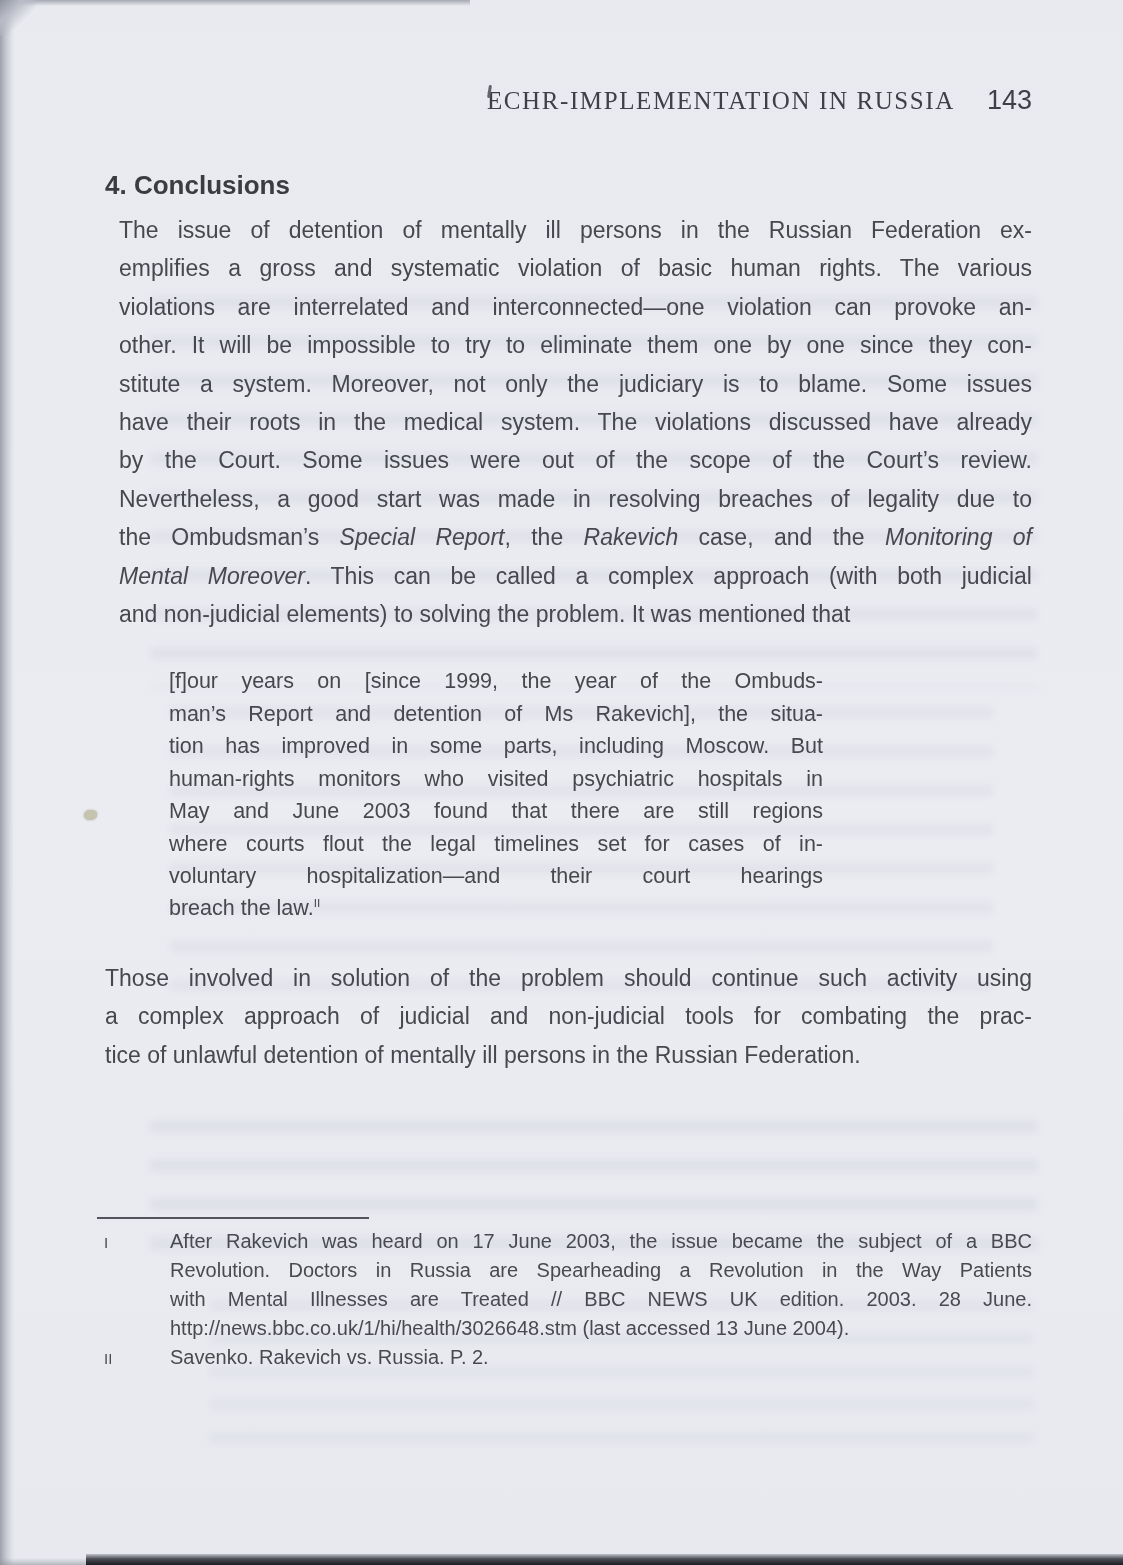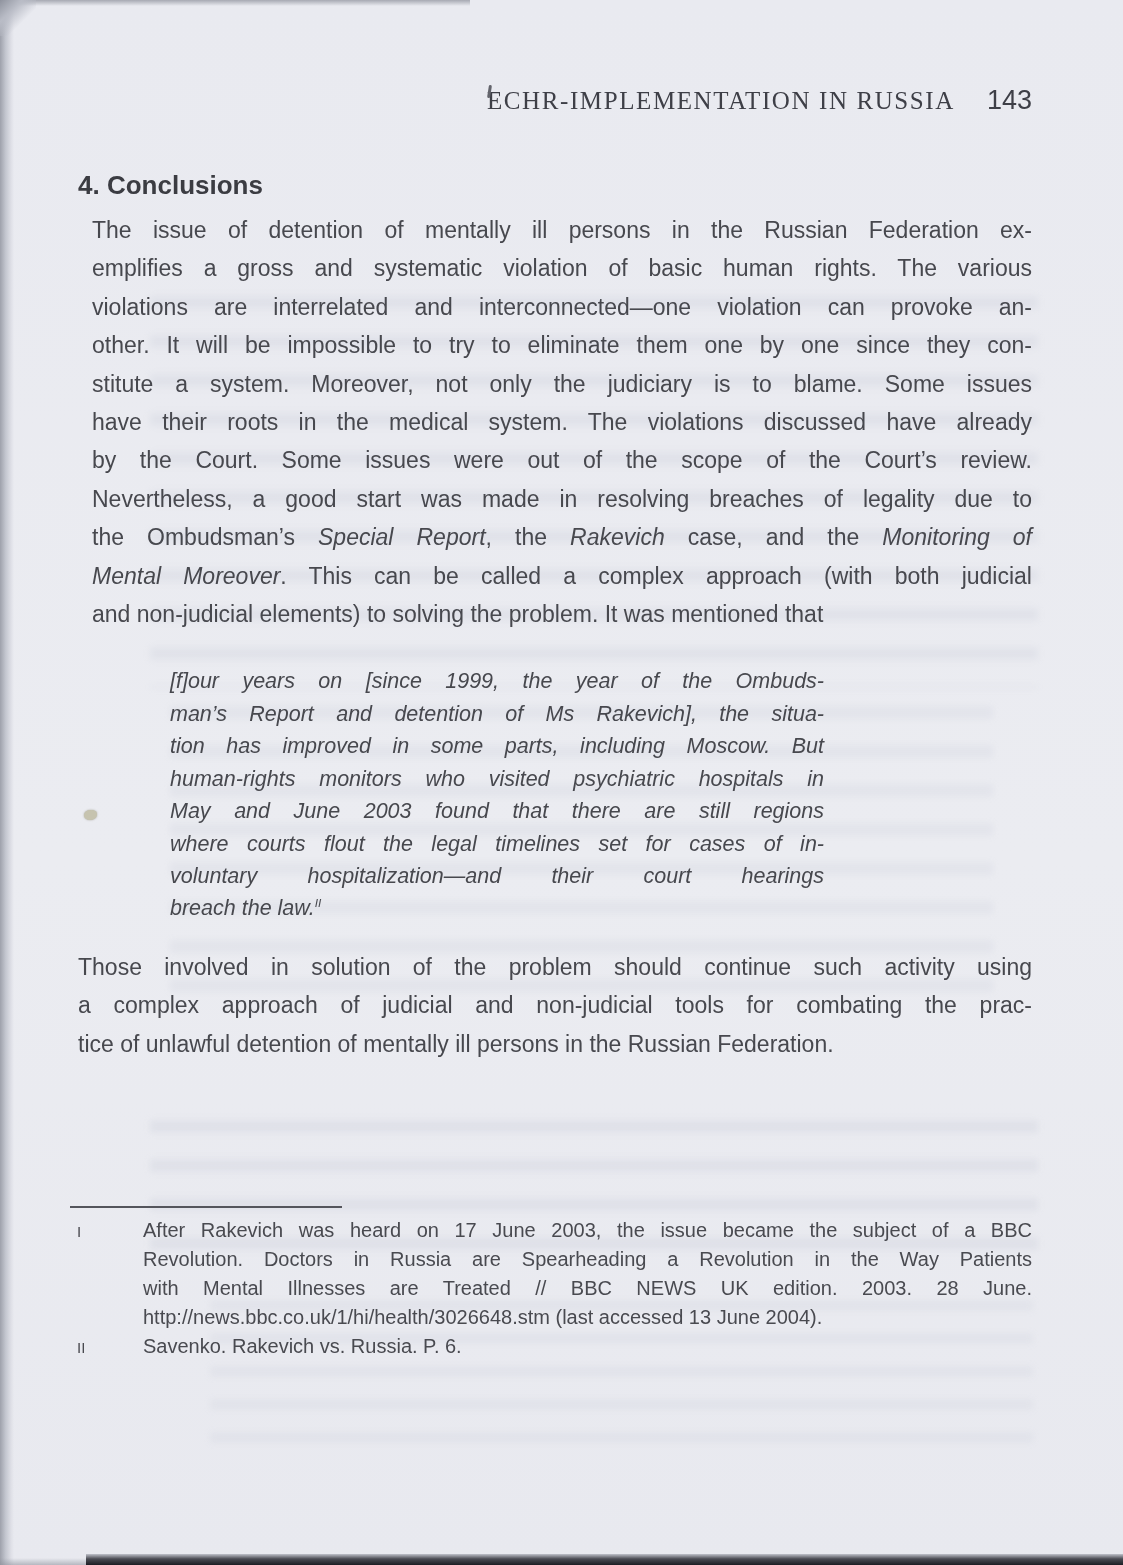--- a/index.html
+++ b/index.html
@@ -33,33 +33,33 @@
   .bleed-3{left:150px;right:85px;top:1120px;height:150px;opacity:.55;}
   .bleed-4{left:210px;right:90px;top:1300px;height:165px;opacity:.4;
     background:repeating-linear-gradient(180deg,
       rgba(187,191,206,.38) 0px, rgba(187,191,206,.38) 11px,
       rgba(234,235,241,0) 11px, rgba(234,235,241,0) 33px);}
   
   .speck{position:absolute;pointer-events:none;}
   .speck-1{left:488px;top:85px;width:3px;height:13px;background:#63646c;border-radius:2px;transform:rotate(9deg);}
   .speck-2{left:84px;top:810px;width:13px;height:10px;background:#c6c3af;border-radius:50% 40% 55% 45%;box-shadow:0 0 2px rgba(150,148,130,.8);}
 
-  .page-content{position:relative;padding:85px 91px 0 78px;}
+  .page-content{position:relative;padding:85px 91px 0 105px;}
 
   .running-header{display:flex;justify-content:flex-end;align-items:baseline;gap:32px;}
   .header-title{font-family:"Liberation Serif", serif;font-size:25px;letter-spacing:1.6px;color:#3e3f47;}
   .page-number{font-size:27px;color:#3e3f47;}
 
   .section-heading{font-size:26px;font-weight:bold;color:#3b3c42;margin:54px 0 0 0;}
 
   .body-text{font-size:23px;line-height:38.4px;}
   .para-1{margin-top:10px;margin-left:14px;}
-  .para-2{margin-top:23px;}
+  .para-2{margin-top:34px;}
 
-  .quote{font-size:21.5px;line-height:32.4px;margin-top:32px;margin-left:92px;width:654px;font-style:italic;}
+  .quote{font-size:21.5px;line-height:32.4px;margin-top:32px;margin-left:64px;width:654px;}
 
   .tline{text-align:justify;text-align-last:justify;}
   .tline-last{text-align-last:left;}
   .it{font-style:italic;}
   .sup{font-size:55%;vertical-align:super;line-height:0;}
 
   .fn-rule{width:272px;height:2px;background:#54555c;margin:143px 0 0 -8px;}
   .footnote{position:relative;padding-left:65px;font-size:20px;line-height:29px;color:#494a50;}
   .fn-1{margin-top:8px;}
   .fn-2{margin-top:0;}
@@ -123,21 +123,21 @@
           <div class="tline"><span>After Rakevich was heard on 17 June 2003, the issue became the subject of a BBC</span></div>
           <div class="tline"><span>Revolution. Doctors in Russia are Spearheading a Revolution in the Way Patients</span></div>
           <div class="tline"><span>with Mental Illnesses are Treated // BBC NEWS UK edition. 2003. 28 June.</span></div>
           <div class="tline tline-last"><span>http://news.bbc.co.uk/1/hi/health/3026648.stm (last accessed 13 June 2004).</span></div>
         </div>
     </div>
 
     <div class="footnote fn-2">
       <span class="fn-marker">II</span>
       <div class="fn-text">
-          <div class="tline tline-last"><span>Savenko. Rakevich vs. Russia. P. 6.</span></div>
+          <div class="tline tline-last"><span>Savenko. Rakevich vs. Russia. P. 2.</span></div>
         </div>
     </div>
 
   </div>
 
   <div class="speck speck-1"></div>
   <div class="speck speck-2"></div>
 
   <div class="edge-left"></div>
   <div class="edge-top"></div>

